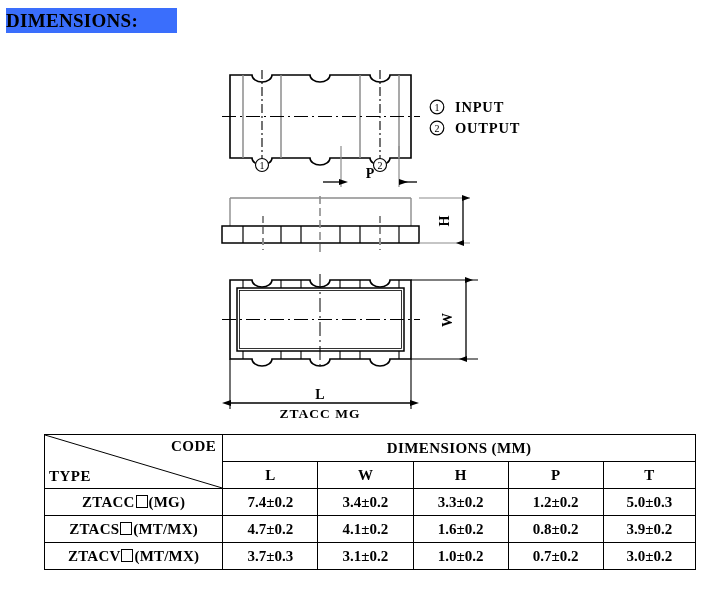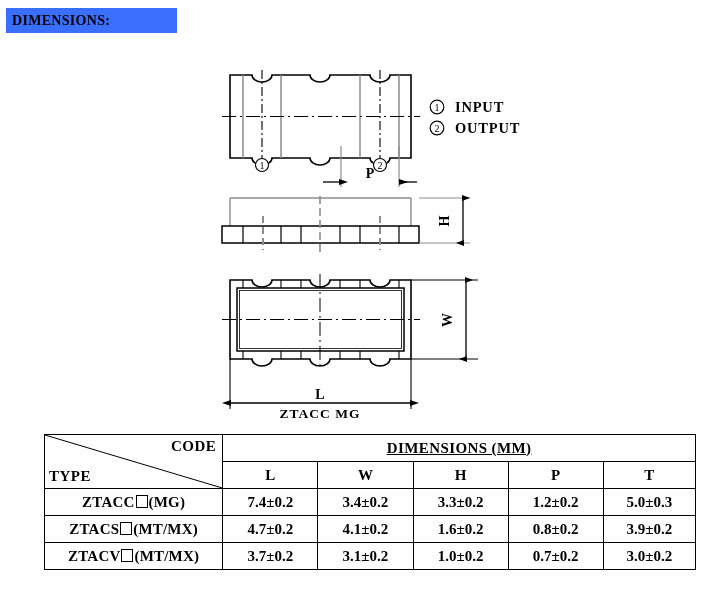--- a/index.html
+++ b/index.html
@@ -23,23 +23,22 @@
     top: 8px;
     width: 171px;
     height: 25px;
     background: #3a6efc;
     display: flex;
     align-items: center;
   }
   #header-banner-title {
     font-family: "Liberation Serif", serif;
     font-weight: bold;
-    font-size: 14px;
+    font-size: 19px;
     letter-spacing: 0.3px;
-    padding-left: 6px;
     color: #000000;
     white-space: nowrap;
   }
 
   
   #drawing-area {
     position: absolute;
     left: 0;
     top: 30px;
     width: 722px;
@@ -140,21 +139,20 @@
     height: 11px;
     border: 1px solid #000000;
     vertical-align: -1px;
     margin: 0 1px;
     background: #ffffff;
   }
   td.dims-head {
     font-size: 15.5px;
     letter-spacing: 0.4px;
     height: 26px;
-    text-decoration: underline;
   }
 </style>
 </head>
 <body>
 
 <div id="header-banner">
   <span id="header-banner-title">DIMENSIONS:</span>
 </div>
 
 <div id="drawing-area">
@@ -368,21 +366,21 @@
         <td>4.7±0.2</td>
         <td>4.1±0.2</td>
         <td>1.6±0.2</td>
         <td>0.8±0.2</td>
         <td>3.9±0.2</td>
       </tr>
       <tr>
         <td class="type-cell">
           <span>ZTACV</span><span class="ph-box"></span><span>(MT/MX)</span>
         </td>
-        <td>3.7±0.2</td>
+        <td>3.7±0.3</td>
         <td>3.1±0.2</td>
         <td>1.0±0.2</td>
         <td>0.7±0.2</td>
         <td>3.0±0.2</td>
       </tr>
     </tbody>
   </table>
 </div>
 
 </body></html>

